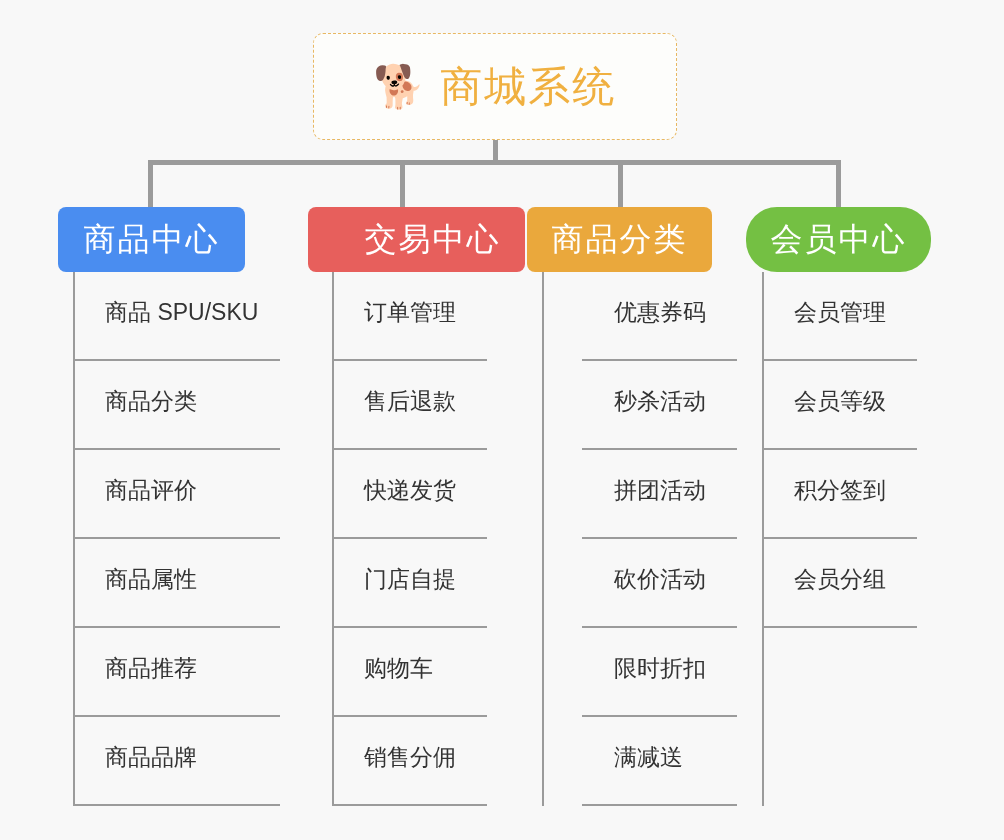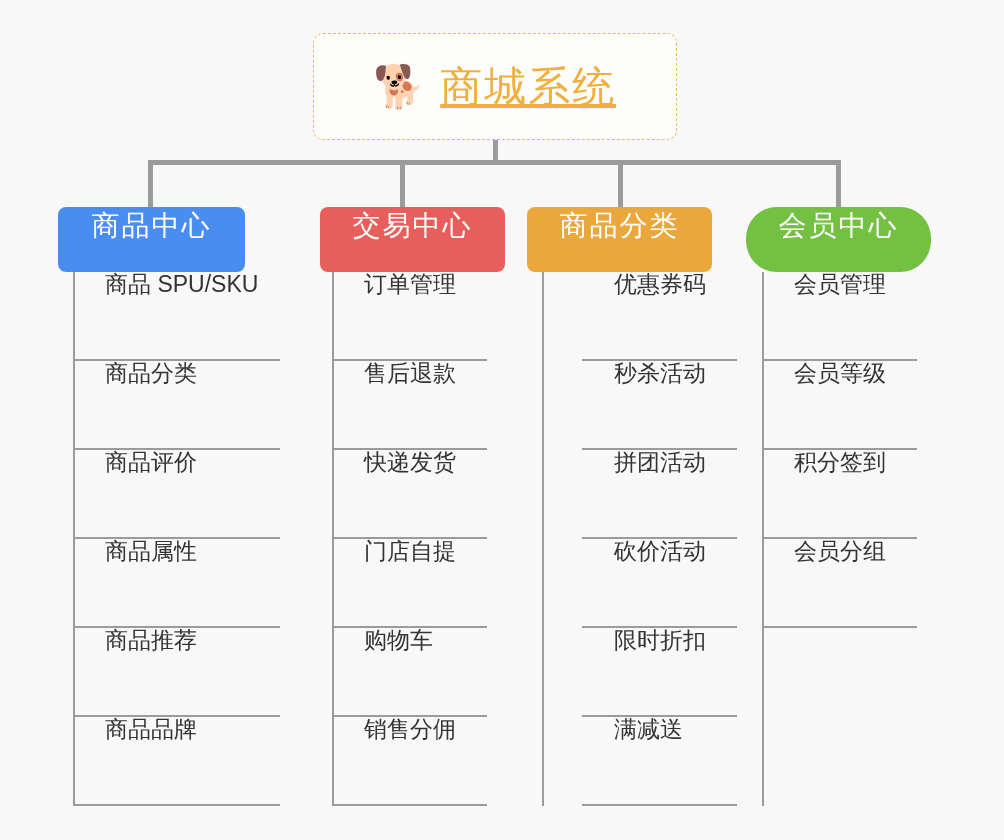--- a/index.html
+++ b/index.html
@@ -39,21 +39,20 @@
   .root-emoji {
     font-size: 42px;
     line-height: 1;
     display: block;
   }
   .root-title {
     font-size: 42px;
     color: #f0b040;
     letter-spacing: 2px;
     white-space: nowrap;
-    text-decoration: underline;
   }
 
   
   .conn {
     position: absolute;
     background: #9b9b9b;
   }
   .conn-v-root {
     left: 493px;
     top: 140px;
@@ -72,24 +71,24 @@
     height: 47px;
   }
 
   
   .cat-box {
     position: absolute;
     top: 207px;
     height: 65px;
     border-radius: 8px;
     display: flex;
-    align-items: flex-start;
+    align-items: center;
     justify-content: center;
     color: #ffffff;
-    font-size: 28px;
+    font-size: 32px;
     letter-spacing: 2px;
     white-space: nowrap;
   }
 
   
   .column {
     position: absolute;
     top: 272px;
   }
   .col-spine {
@@ -97,21 +96,21 @@
     left: 0;
     top: 0;
     width: 2px;
     background: #9b9b9b;
   }
   .sub-item {
     position: relative;
     height: 89px;
     box-sizing: border-box;
     display: flex;
-    align-items: flex-start;
+    align-items: center;
     padding-left: 32px;
     padding-bottom: 8px;
   }
   .sub-item .rule {
     position: absolute;
     left: 0;
     bottom: 0;
     height: 2px;
     background: #9b9b9b;
   }
@@ -168,21 +167,21 @@
         </div>
         <div class="sub-item">
           <span class="sub-label">商品推荐</span>
           <div class="rule" style="width: 207px;"></div>
         </div>
         <div class="sub-item">
           <span class="sub-label">商品品牌</span>
           <div class="rule" style="width: 207px;"></div>
         </div>
       </div>
-      <div class="cat-box" style="left: 320px; width: 185px; background: rgb(231, 95, 92);">
+      <div class="cat-box" style="left: 308px; width: 185px; background: rgb(231, 95, 92); padding-left: 32px;">
         <span>交易中心</span>
       </div>
       <div class="column" style="left: 332px;">
         <div class="col-spine" style="height: 534px;"></div>
         <div class="sub-item">
           <span class="sub-label">订单管理</span>
           <div class="rule" style="width: 155px;"></div>
         </div>
         <div class="sub-item">
           <span class="sub-label">售后退款</span>

